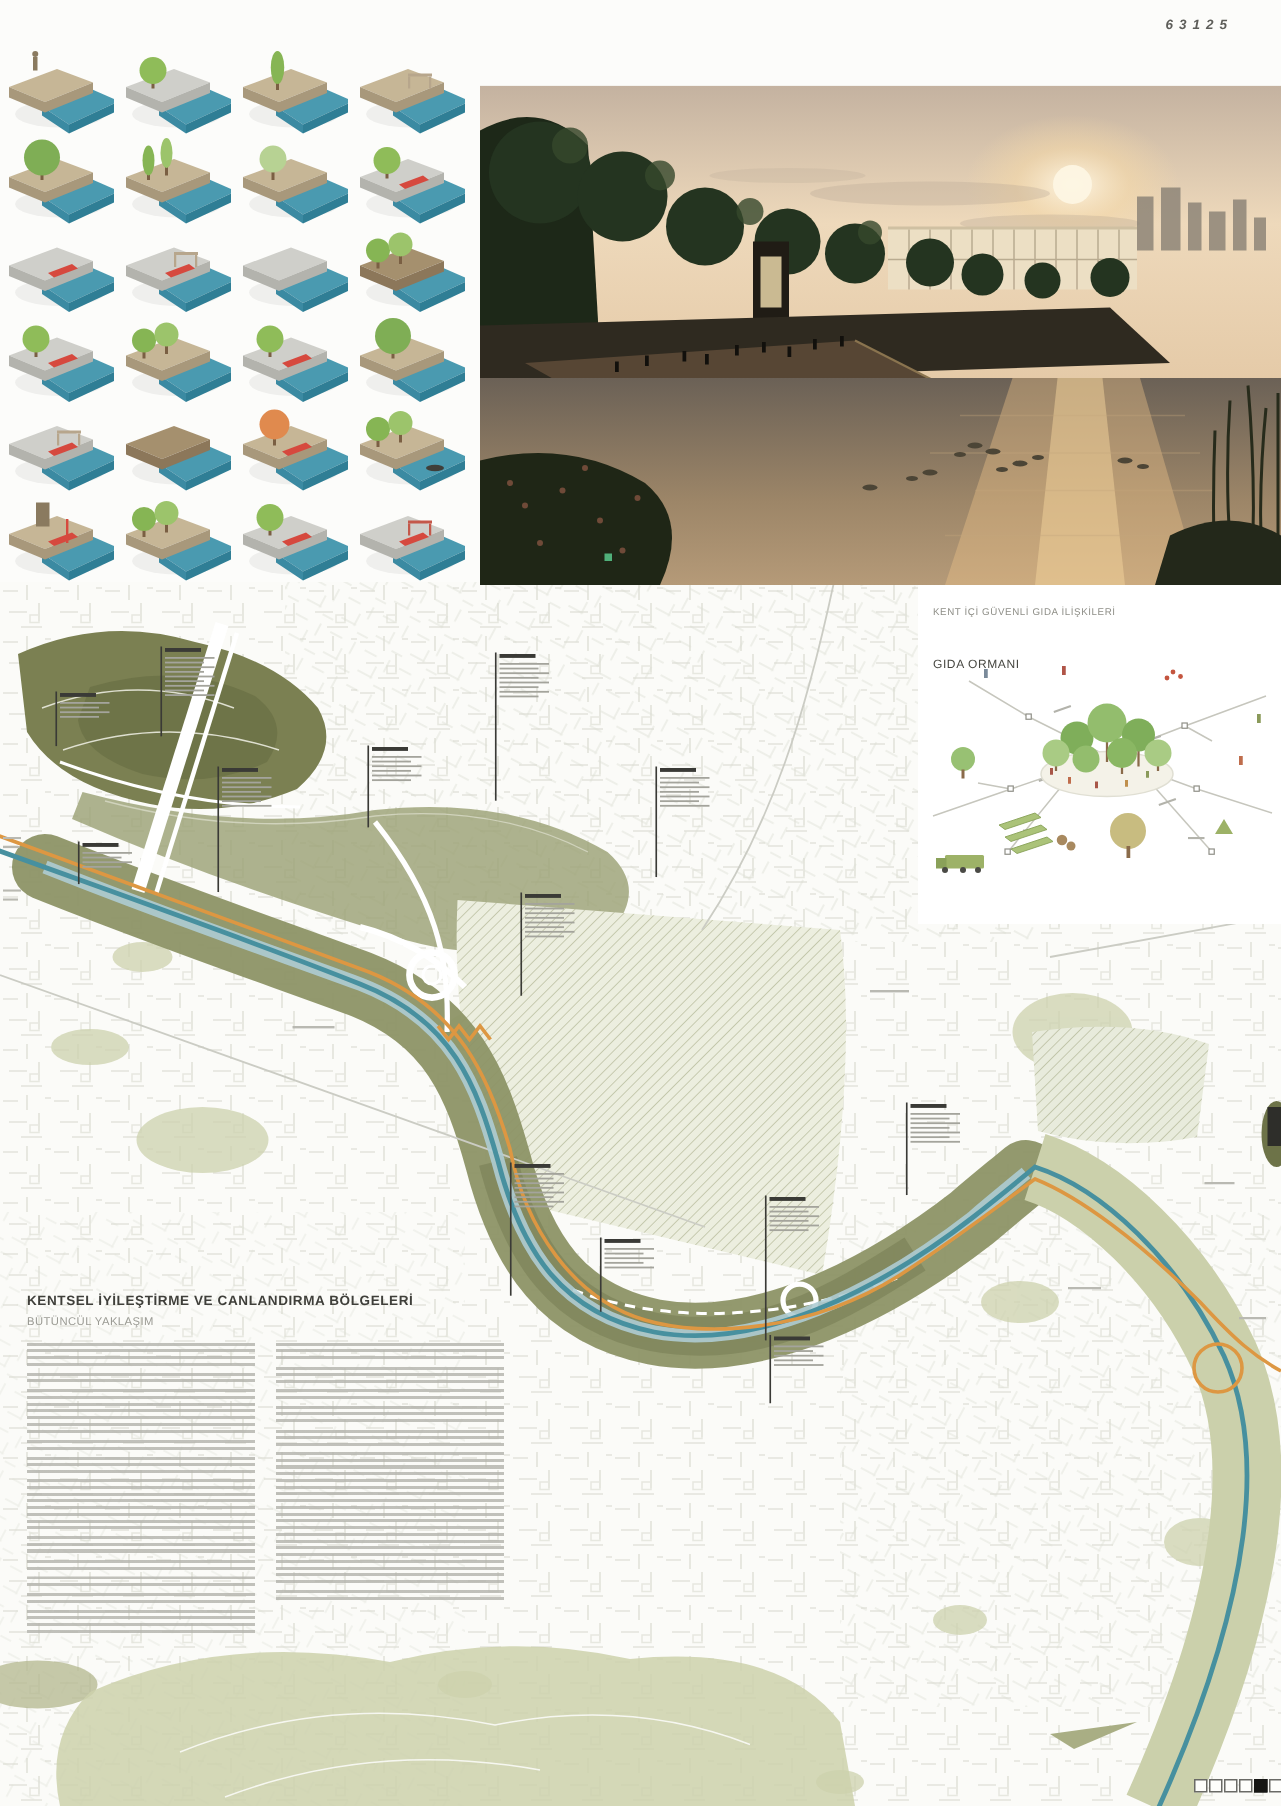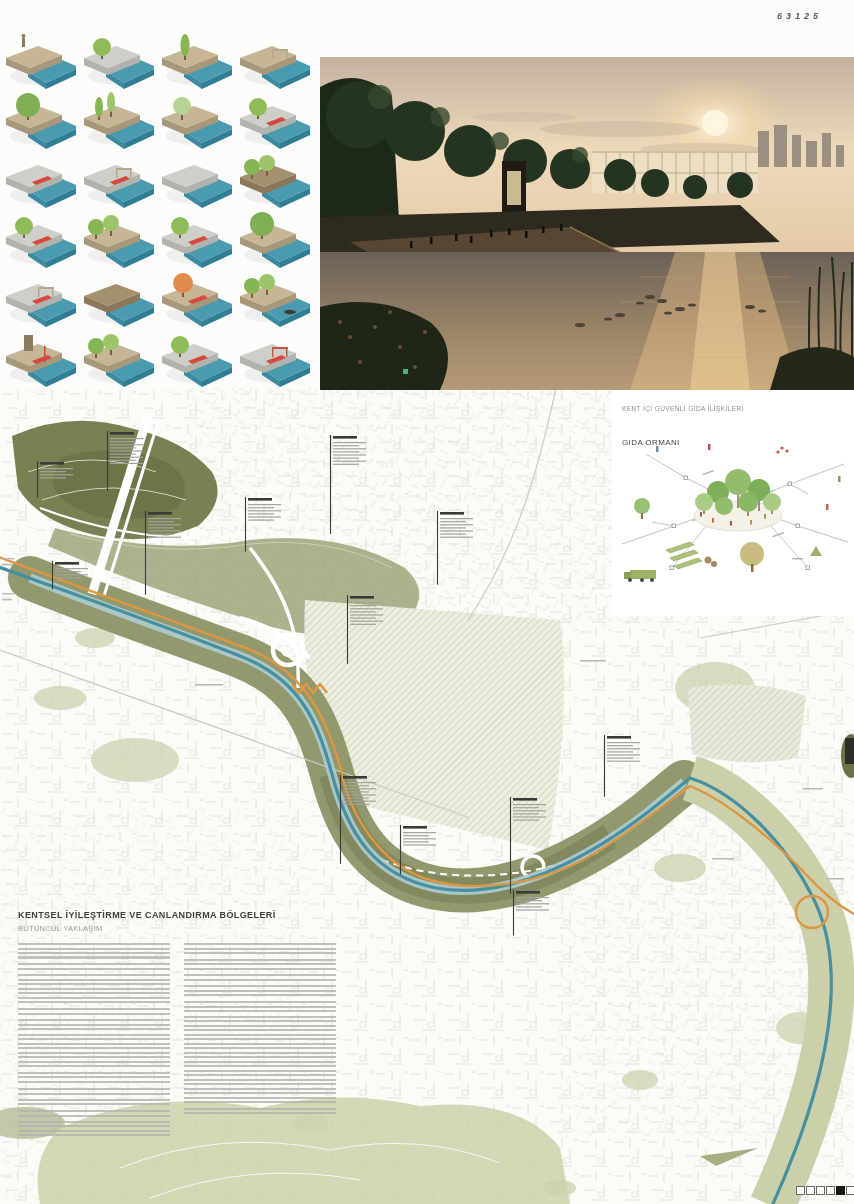--- a/index.html
+++ b/index.html
@@ -13,21 +13,21 @@
   #tile-grid{position:absolute;left:2px;top:32px;width:314px;display:grid;
         grid-template-columns:repeat(4,78px);grid-auto-rows:59.5px;z-index:20;}
   .tile{width:74px;height:58px;}
   .photo{position:absolute;left:320px;top:57px;width:534px;height:333px;z-index:20;overflow:hidden;}
   #map{position:absolute;left:0;top:388px;z-index:1;}
   .gida{position:absolute;left:612px;top:388px;width:242px;height:228px;background:#ffffff;z-index:10;}
   .gida-title{position:absolute;left:10px;top:6px;font-size:8px;font-weight:normal;color:#474741;letter-spacing:.4px;margin-top:44px;}
   .gida-sub{position:absolute;left:10px;top:17px;font-size:6.5px;color:#8f8f88;letter-spacing:.4px;}
   .gida svg{position:absolute;left:0;top:30px;}
   .textblock{position:absolute;left:18px;top:862px;width:322px;z-index:10;}
-  .tb-title{font-size:9px;font-weight:bold;color:#3f3f3a;letter-spacing:.4px;margin-top:48px;}
+  .tb-title{font-size:9px;font-weight:bold;color:#3f3f3a;letter-spacing:.4px;}
   .tb-sub{font-size:7.5px;color:#9a9a93;margin-top:4px;letter-spacing:.3px;}
   #tb-cols{display:flex;gap:14px;margin-top:10px;}
   .tb-col{width:152px;}
   .sim-para{background:repeating-linear-gradient(to bottom,#b2b2ab 0,#b2b2ab 2px,transparent 2px,transparent 4.5px);
         margin-bottom:4px;opacity:.8;}
   #indicator{position:absolute;left:796px;top:1186px;display:flex;gap:1px;z-index:30;}
   .ind-cell{width:9px;height:9px;border:1px solid #6a6a66;background:#fdfdfb;box-sizing:border-box;}
   .ind-cell.active{background:#161614;border-color:#161614;}
 </style>
 </head>

